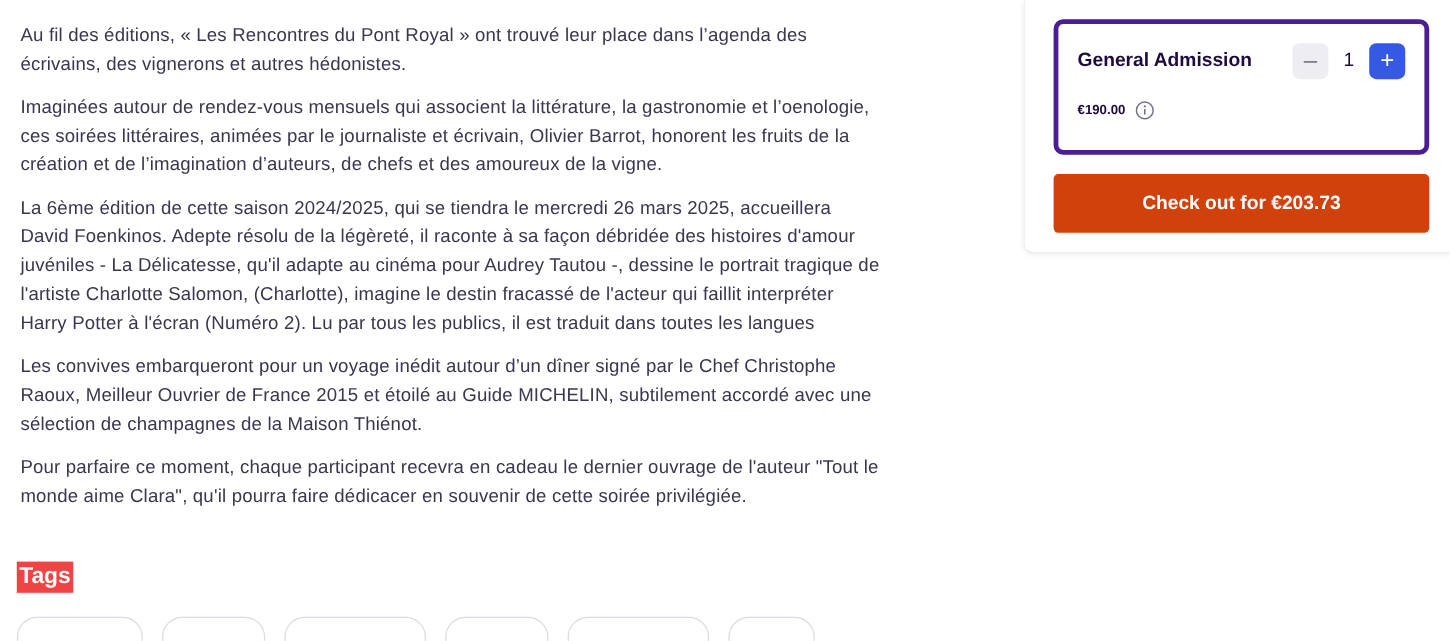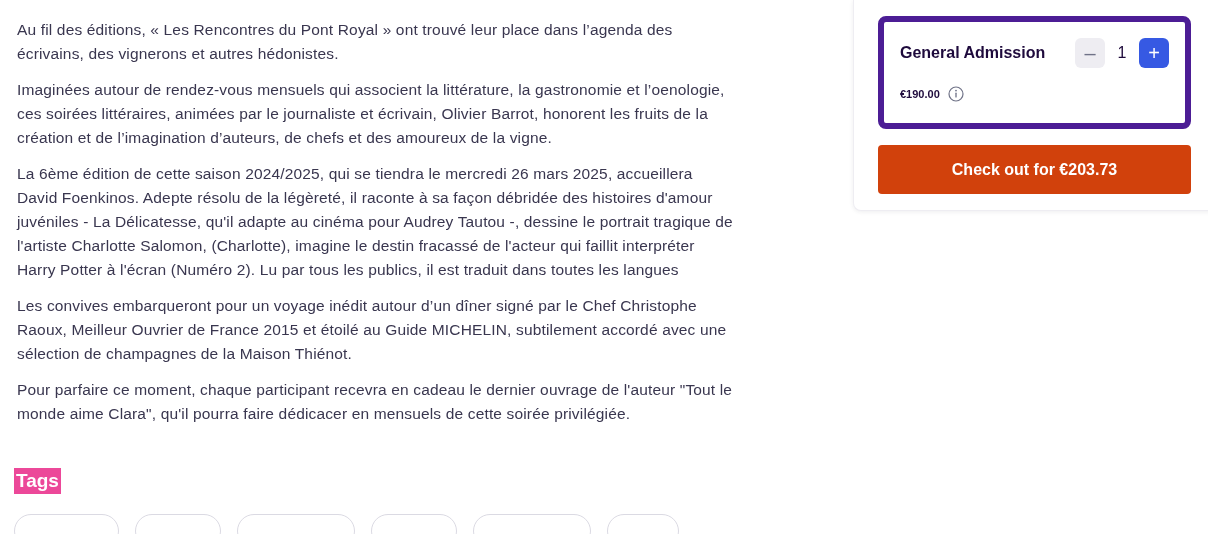--- a/index.html
+++ b/index.html
@@ -40,21 +40,21 @@
     left: 14px;
     top: 468px;
     width: 716px;
   }
   .tags-heading {
     display: inline-block;
     font-size: 19px;
     line-height: 26px;
     font-weight: 700;
     color: #ffffff;
-    background: #ec4899;
+    background: #ef4444;
     padding: 0 2px;
   }
   .tag-row {
     position: absolute;
     left: 14px;
     top: 514px;
     width: 760px;
     display: flex;
     gap: 16px;
   }
@@ -82,21 +82,21 @@
     border: 1px solid #eeedf2;
     border-top: none;
     border-right: none;
     border-radius: 0 0 0 8px;
     box-shadow: 0 1px 4px rgba(40,44,53,0.08);
     padding: 16px 24px;
   }
 
   .ticket-card {
     position: relative;
-    border: 6px solid #4c1d95;
+    border: 4px solid #4c1d95;
     border-radius: 8px;
     padding: 16px 16px 14px 16px;
     height: 113px;
   }
   .ticket-top {
     display: flex;
     align-items: center;
     justify-content: space-between;
   }
   .ticket-name {
@@ -171,21 +171,21 @@
 </head>
 <body>
 
 <div class="page">
 
   <div class="description">
     <p>Au fil des éditions, « Les Rencontres du Pont Royal » ont trouvé leur place dans l’agenda des écrivains, des vignerons et autres hédonistes.</p>
     <p>Imaginées autour de rendez-vous mensuels qui associent la littérature, la gastronomie et l’oenologie, ces soirées littéraires, animées par le journaliste et écrivain, Olivier Barrot, honorent les fruits de la création et de l’imagination d’auteurs, de chefs et des amoureux de la vigne.</p>
     <p>La 6ème édition de cette saison 2024/2025, qui se tiendra le mercredi 26 mars 2025, accueillera David Foenkinos. Adepte résolu de la légèreté, il raconte à sa façon débridée des histoires d'amour juvéniles - La Délicatesse, qu'il adapte au cinéma pour Audrey Tautou -, dessine le portrait tragique de l'artiste Charlotte Salomon, (Charlotte), imagine le destin fracassé de l'acteur qui faillit interpréter Harry Potter à l'écran (Numéro 2). Lu par tous les publics, il est traduit dans toutes les langues</p>
     <p>Les convives embarqueront pour un voyage inédit autour d’un dîner signé par le Chef Christophe Raoux, Meilleur Ouvrier de France 2015 et étoilé au Guide MICHELIN, subtilement accordé avec une sélection de champagnes de la Maison Thiénot.</p>
-    <p>Pour parfaire ce moment, chaque participant recevra en cadeau le dernier ouvrage de l'auteur "Tout le monde aime Clara", qu'il pourra faire dédicacer en mensuels de cette soirée privilégiée.</p>
+    <p>Pour parfaire ce moment, chaque participant recevra en cadeau le dernier ouvrage de l'auteur "Tout le monde aime Clara", qu'il pourra faire dédicacer en souvenir de cette soirée privilégiée.</p>
   </div>
 
   <div class="tags-wrap">
     <span class="tags-heading">Tags</span>
   </div>
 
   <div class="tag-row">
     <div class="tag-chip" style="width:105px"></div>
     <div class="tag-chip" style="width:86px"></div>
     <div class="tag-chip" style="width:118px"></div>

